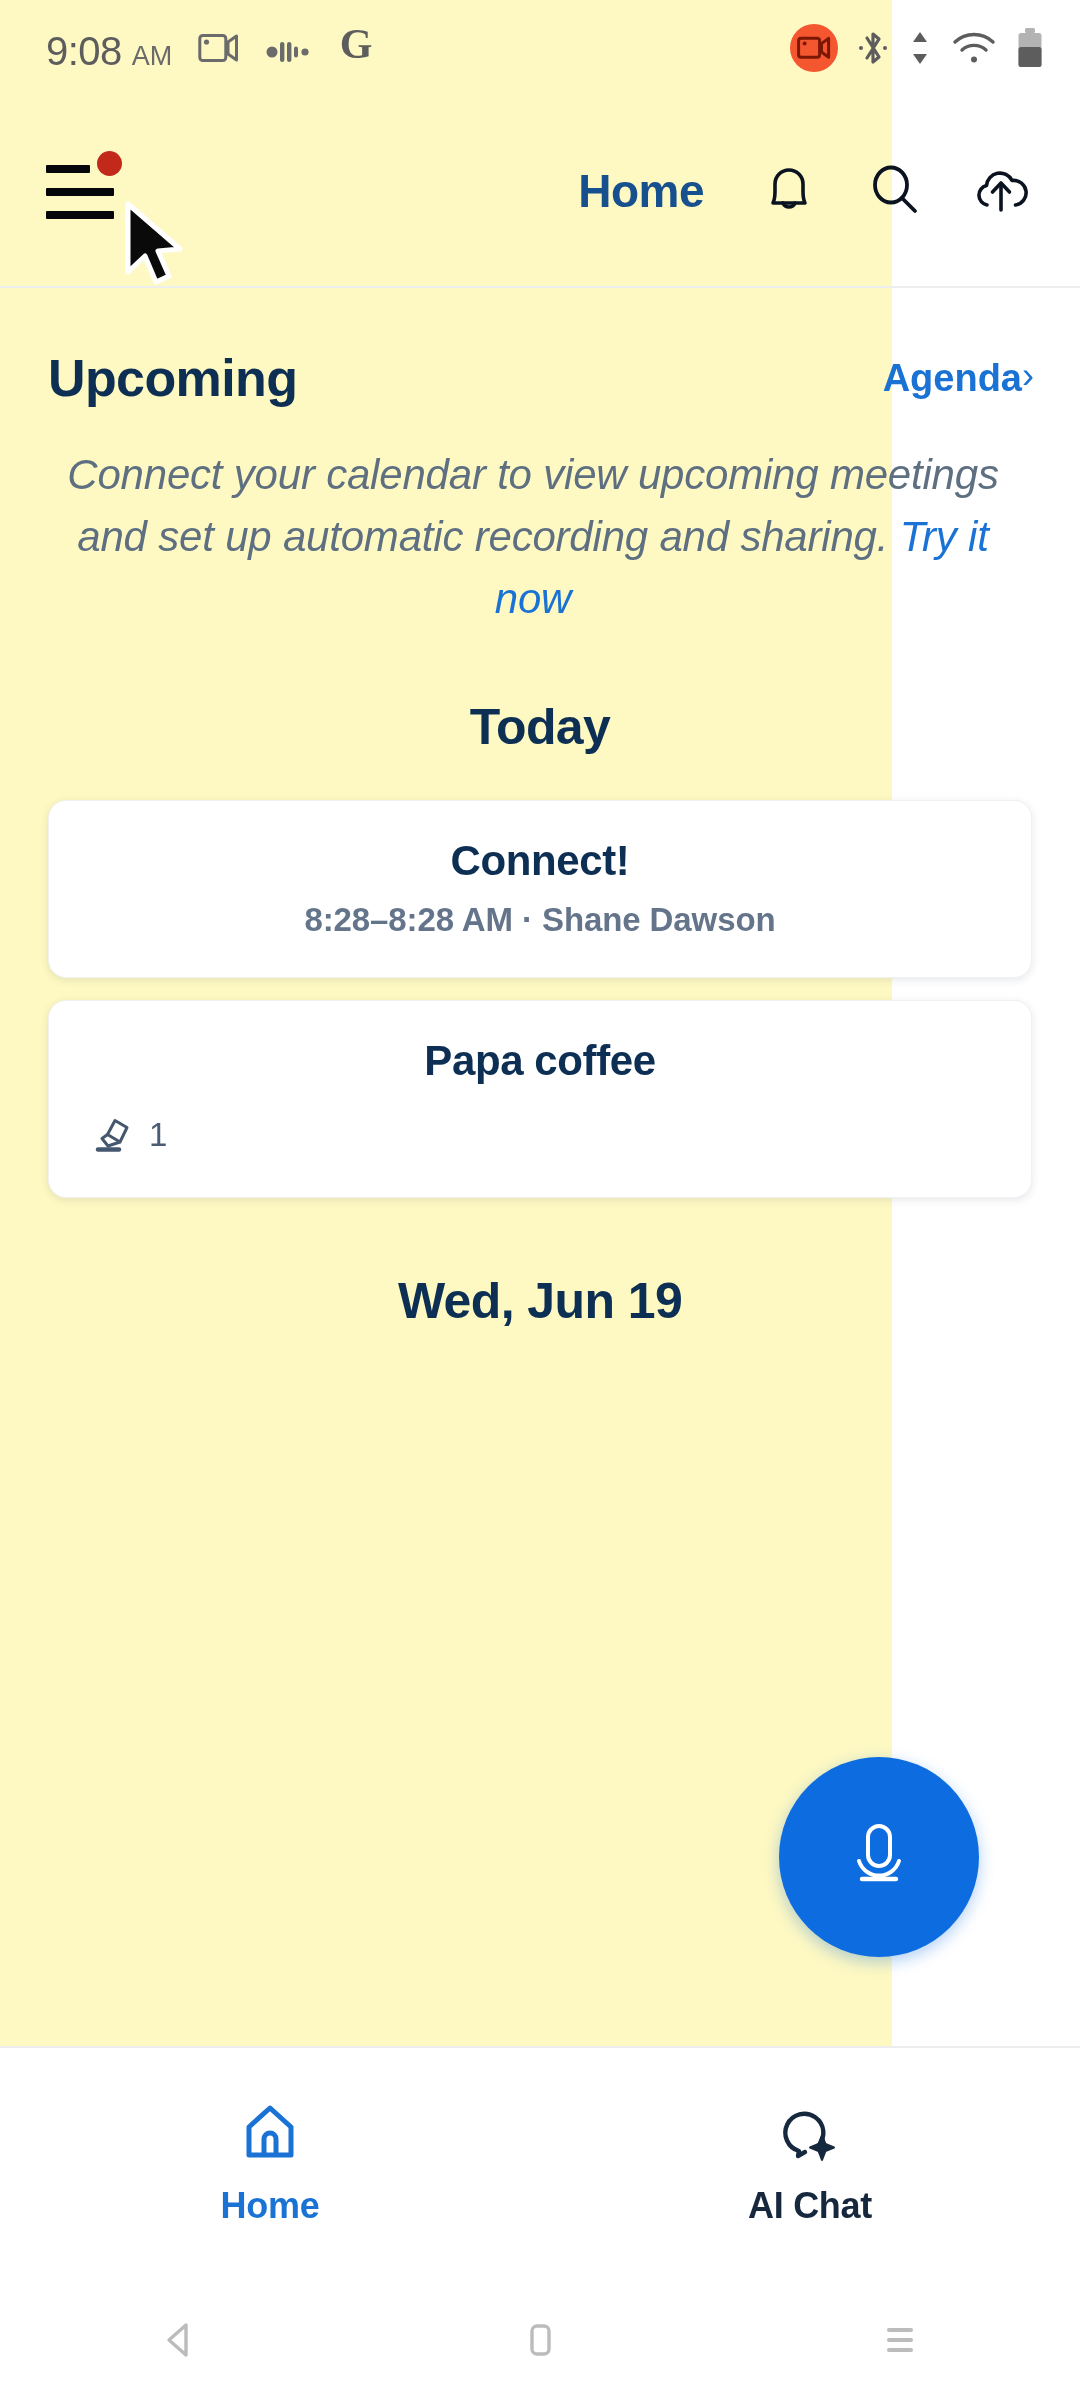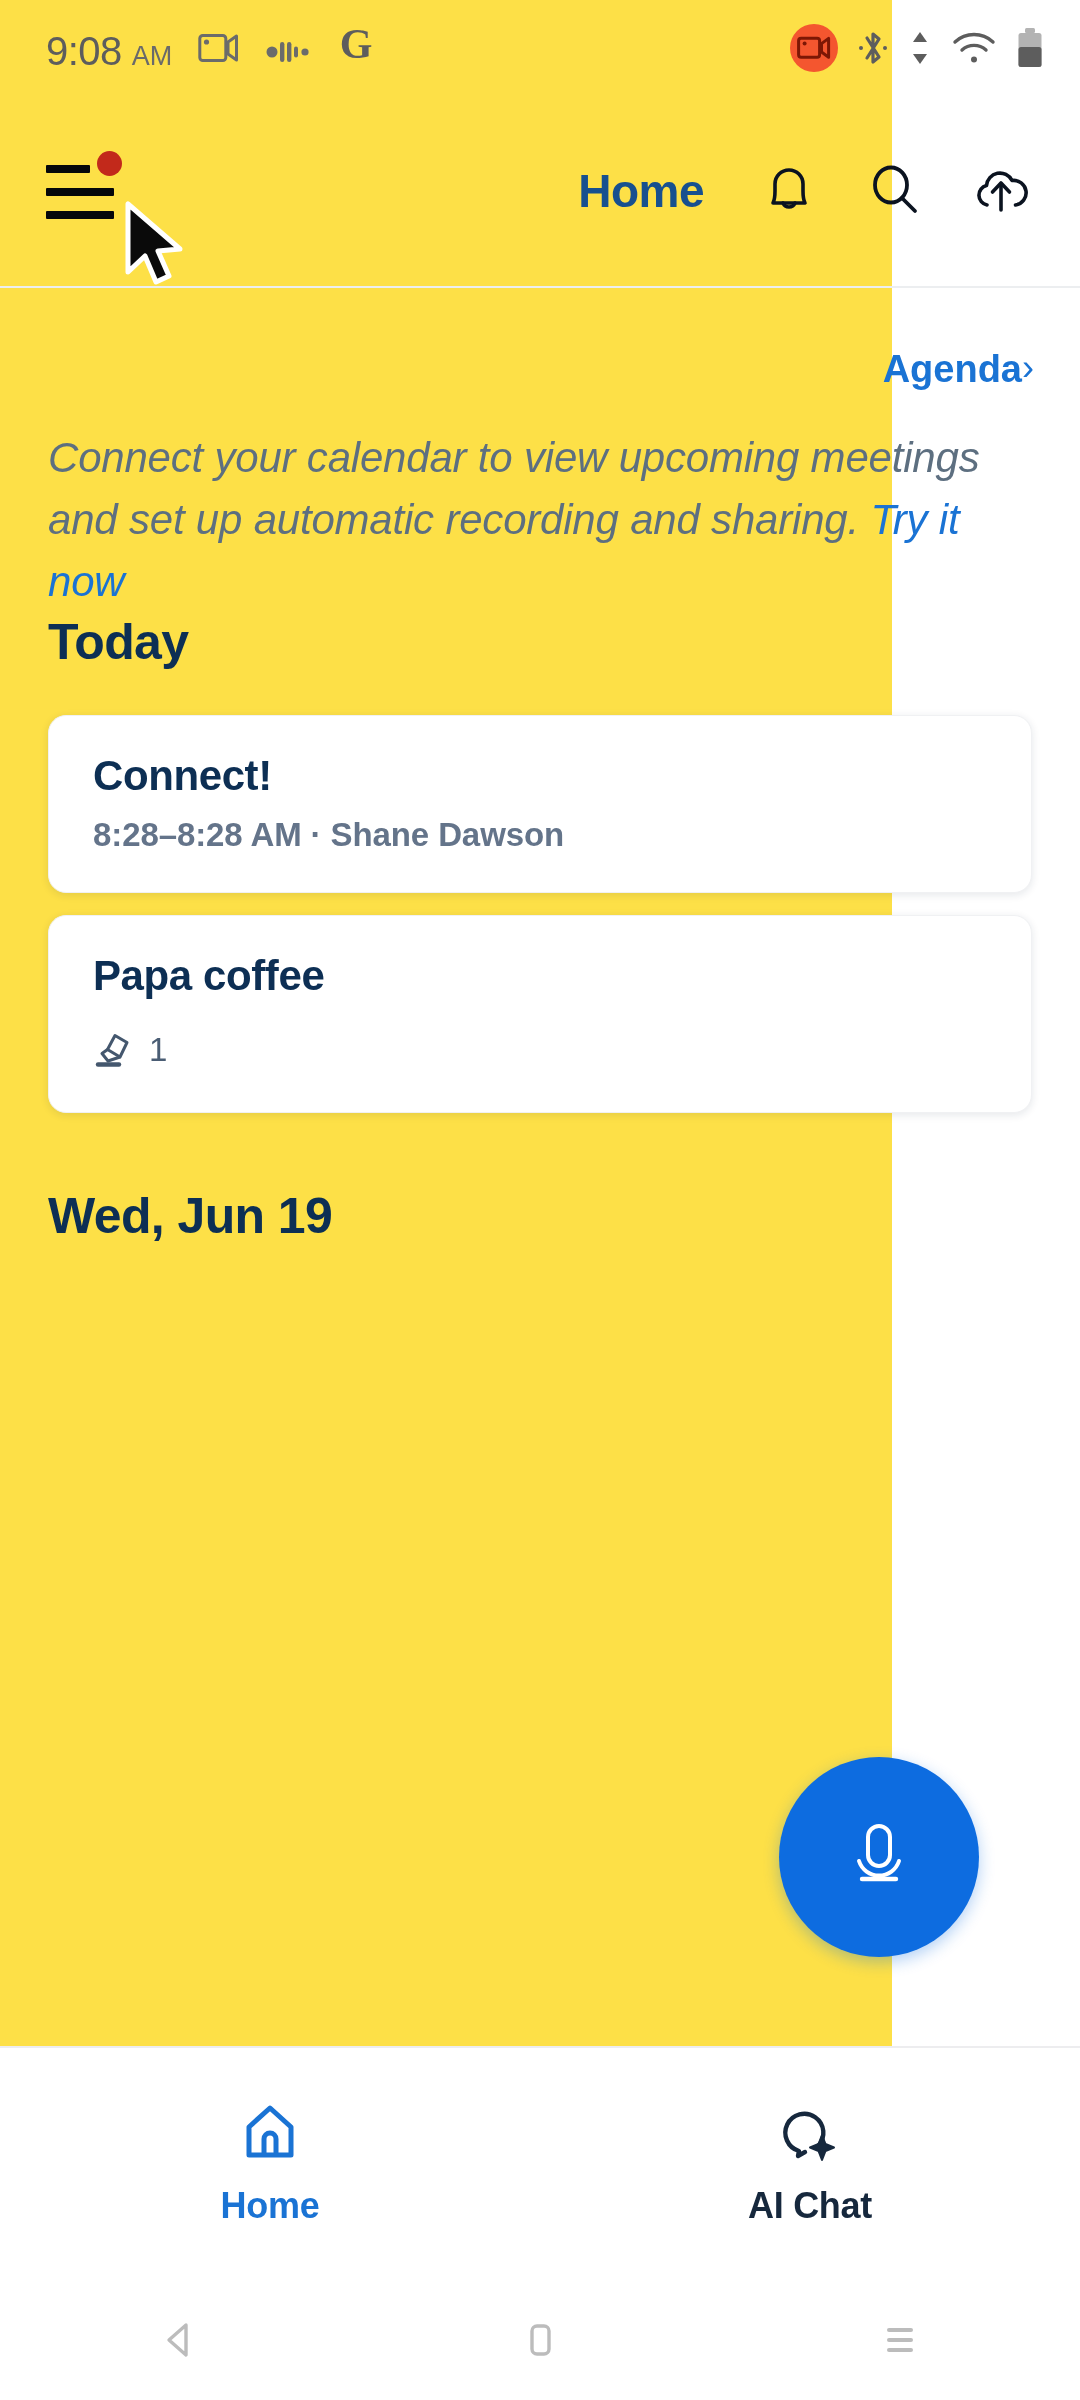--- a/index.html
+++ b/index.html
@@ -9,21 +9,22 @@
     height: 2400px;
     background: #ffffff;
     font-family: "Liberation Sans", sans-serif;
     overflow: hidden;
   }
 
   #screen {
     position: relative;
     width: 892px;
     height: 2400px;
-    background: #fde047;
+    background: #fef9c3;
+    text-align: center;
   }
 
   
   .statusbar {
     position: absolute;
     top: 0; left: 0;
     width: 1080px;
     height: 96px;
     display: flex;
     align-items: center;
@@ -297,32 +298,33 @@
           <line x1="31" y1="50" x2="31" y2="24" stroke="#0b1320" stroke-width="3.6" stroke-linecap="round"></line>
           <path d="M22.5 32 L31 23 L39.5 32" fill="none" stroke="#0b1320" stroke-width="3.6" stroke-linecap="round" stroke-linejoin="round"></path>
         </svg>
       </span>
     </div>
   </div>
 
   <div class="content">
 
     <div class="section-row">
+      <span class="sect-title">Upcoming</span>
       <span class="sect-spacer"></span>
       <span class="agenda-link">
         <span>Agenda</span>
         <span class="agenda-chev">›</span>
       </span>
     </div>
 
     <div class="blurb">
       <span>Connect your calendar to view upcoming meetings and set up automatic recording and sharing. </span><span class="cta">Try it now</span>
     </div>
 
-    <div class="daygroup" style="">
+    <div class="daygroup" style="margin-top:68px;">
       <div class="day-head">Today</div>
 
       <div class="card" style="margin-top:44px;">
         <div class="card-title">Connect!</div>
         <div class="card-sub">8:28–8:28 AM ·  Shane Dawson</div>
       </div>
 
       <div class="card">
         <div class="card-title">Papa coffee</div>
         <div class="card-meta">

